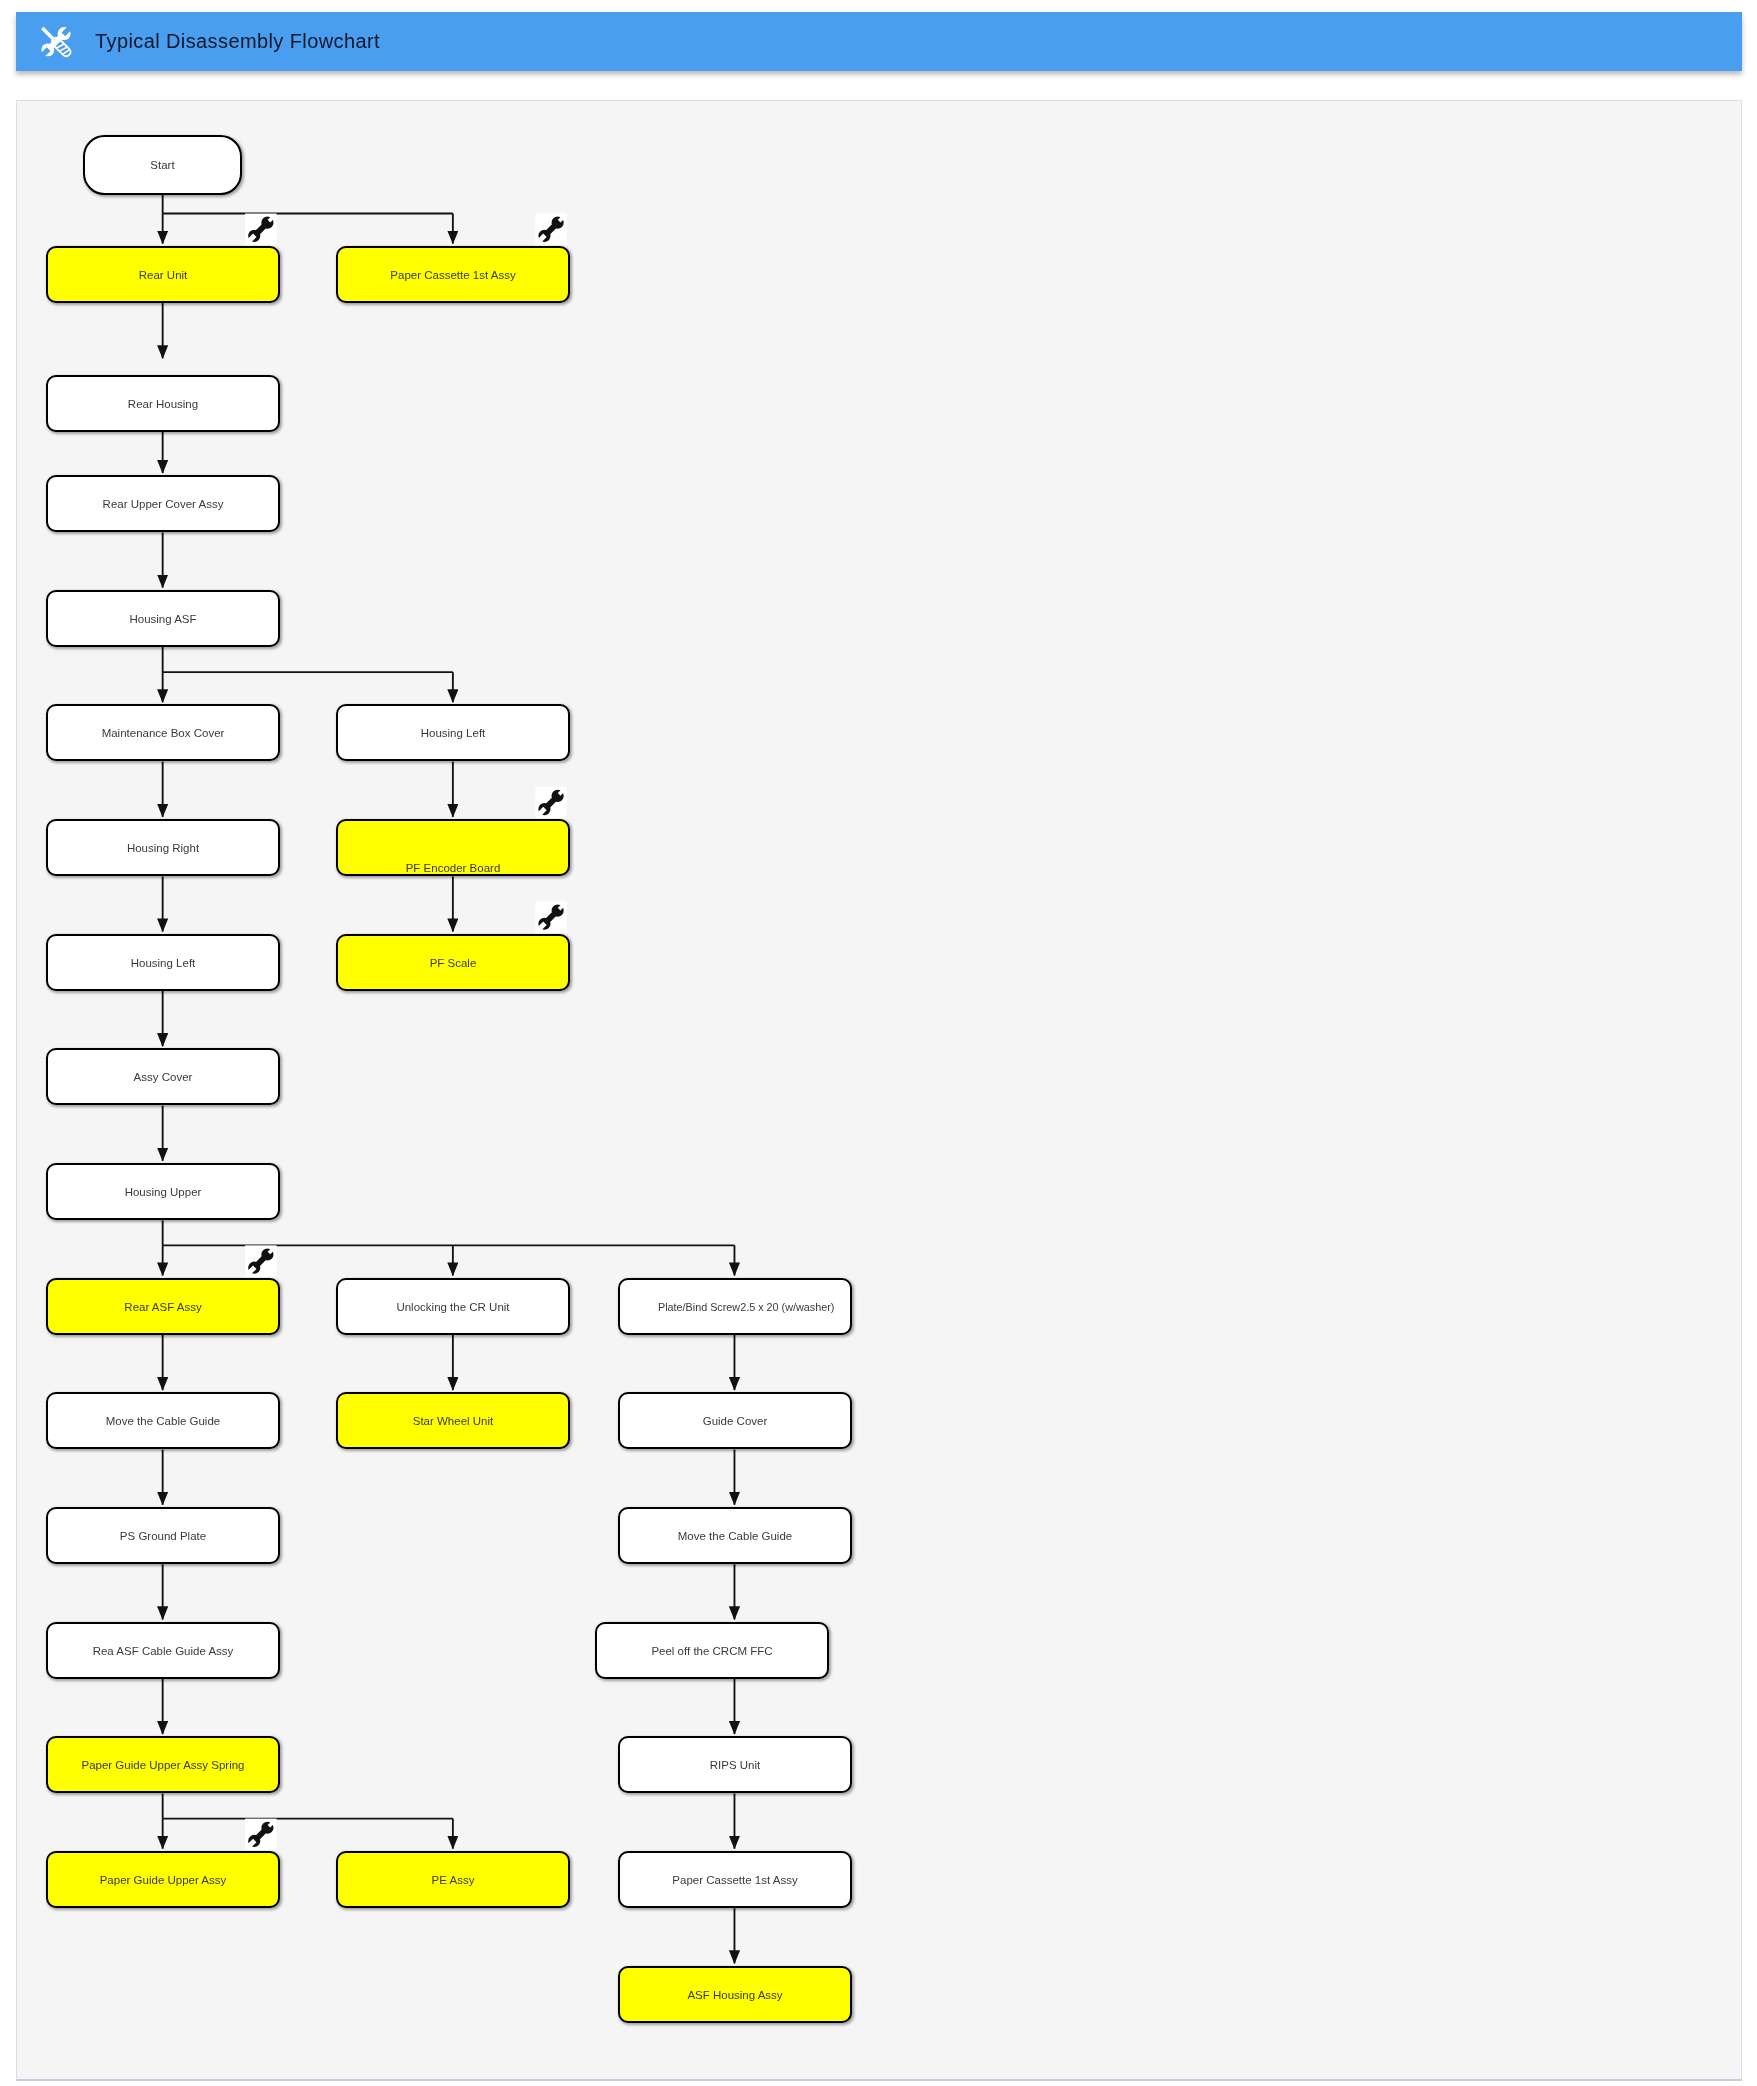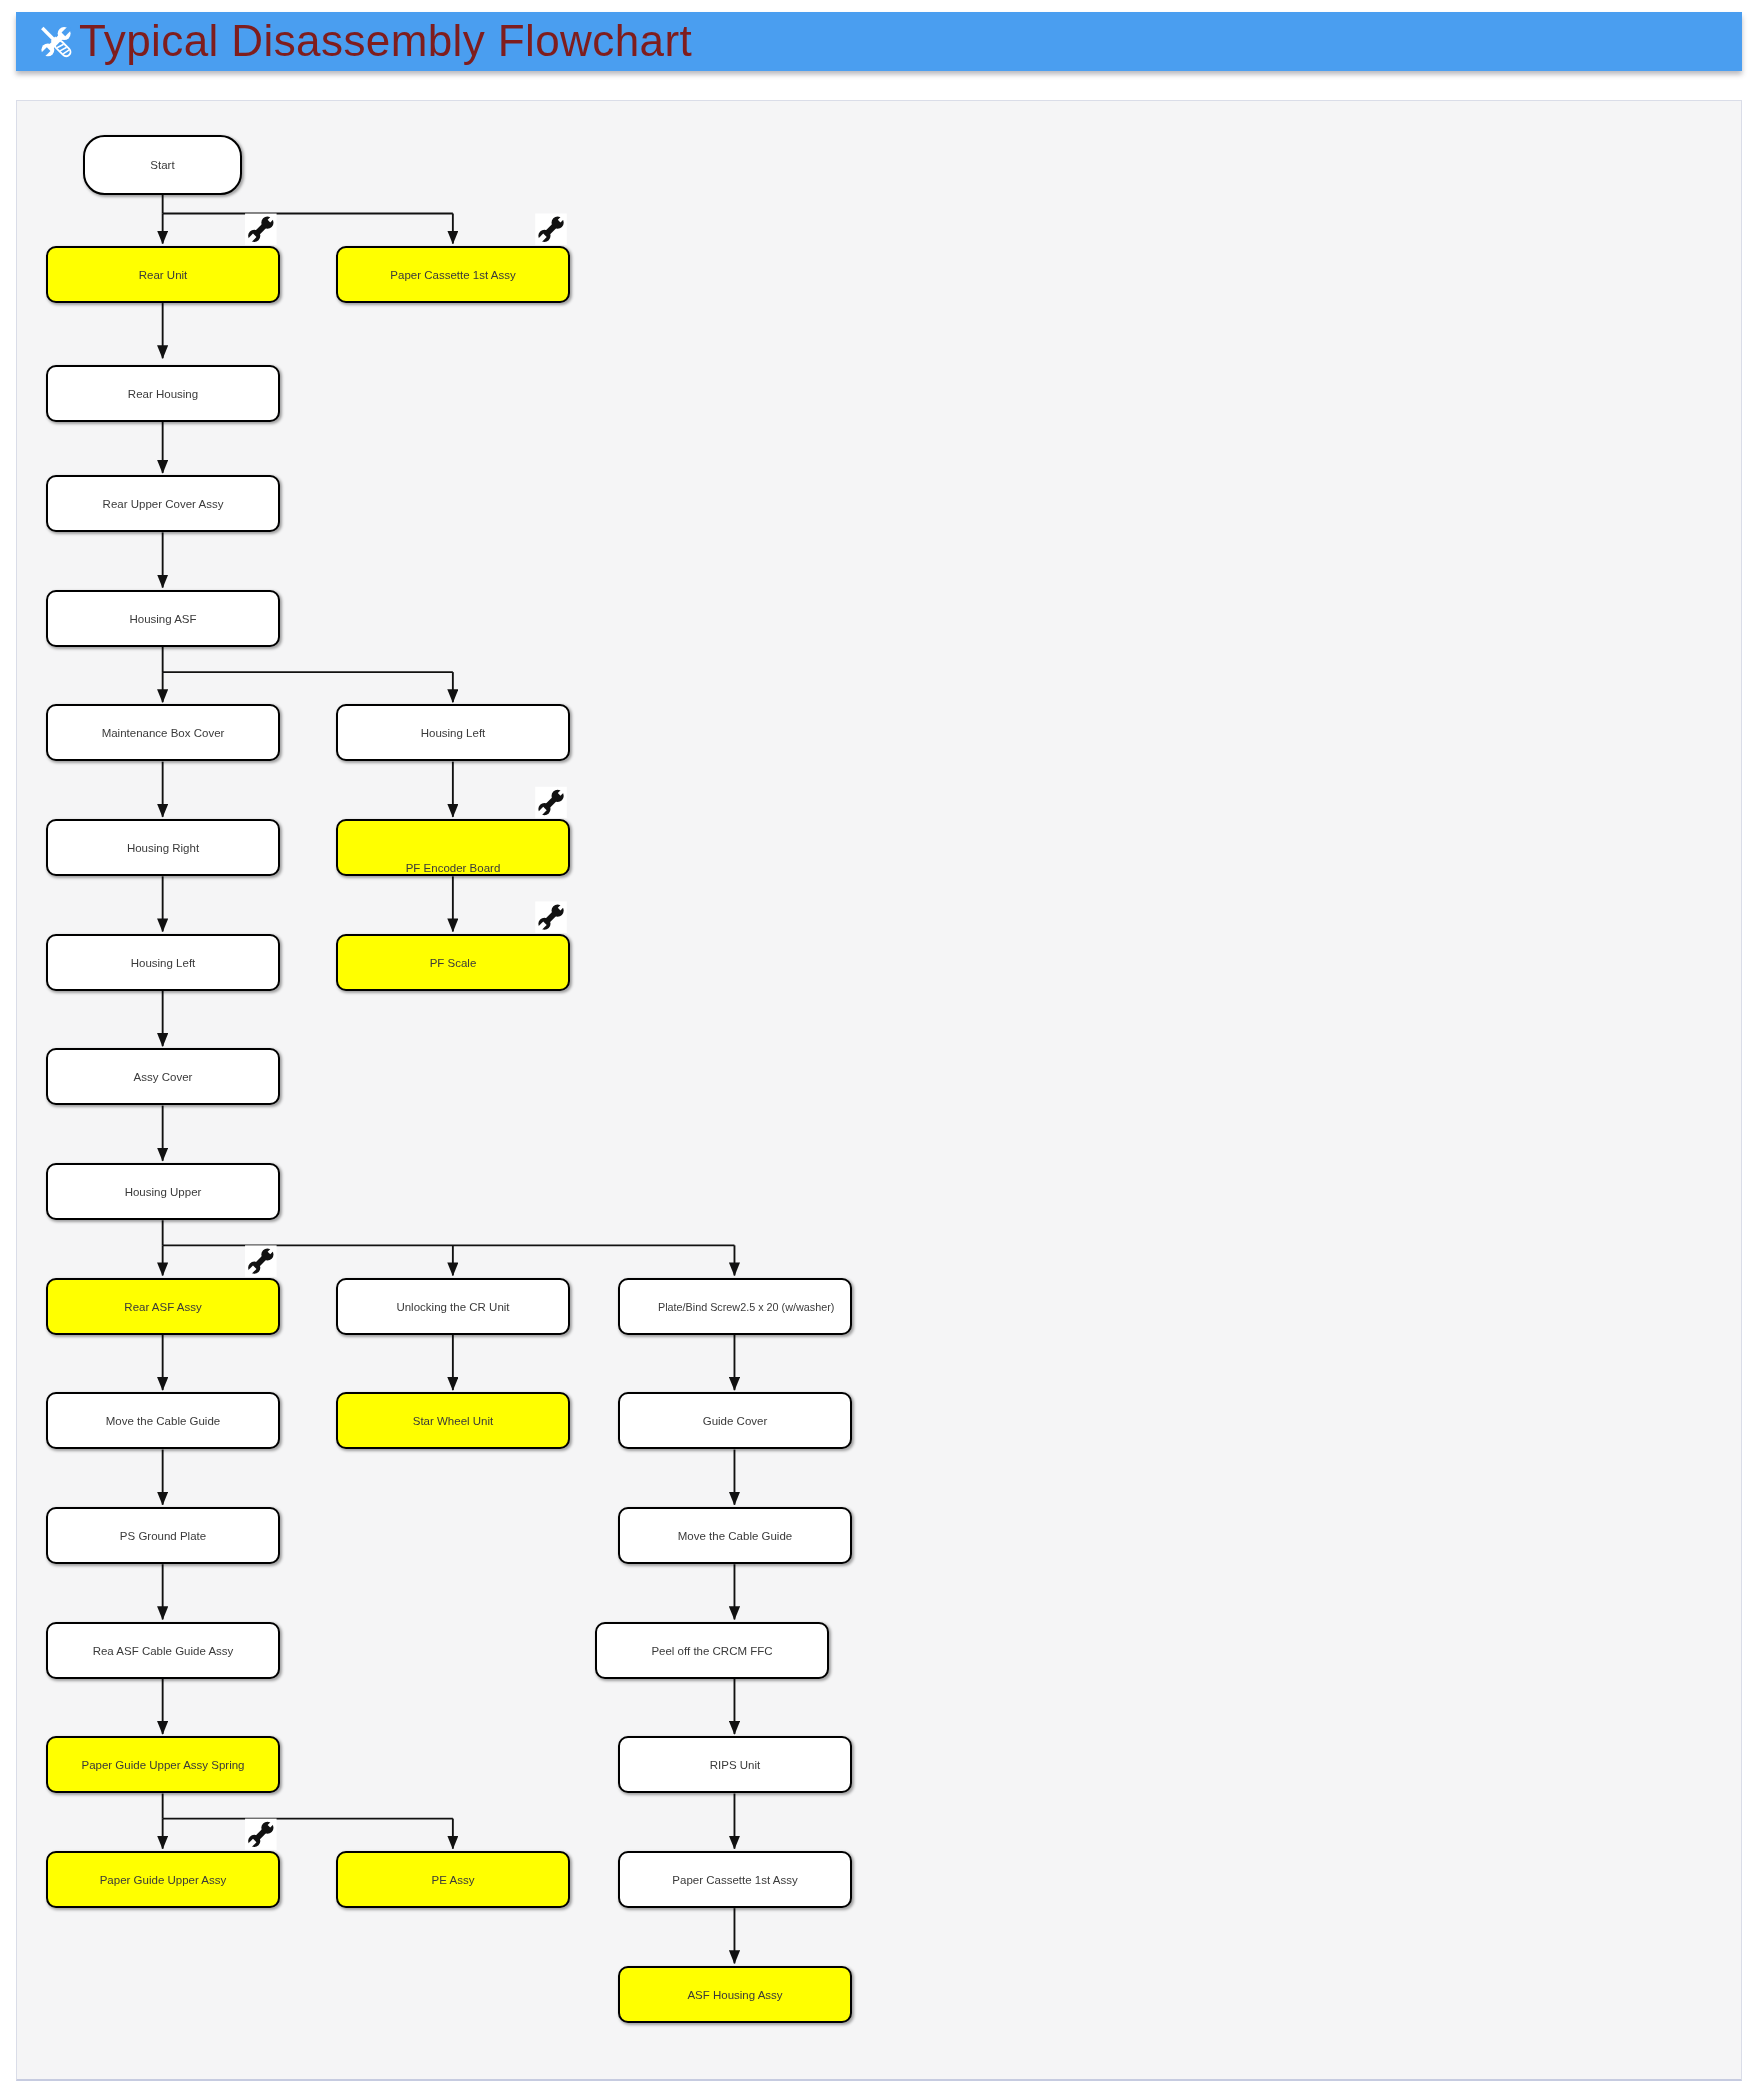--- a/index.html
+++ b/index.html
@@ -11,21 +11,21 @@
     overflow:hidden;
   }
   .app-header{
     position:absolute;left:16px;top:11.5px;width:1726px;height:59px;
     background:#4a9ef0;
     box-shadow:0 3.6px 5px rgba(70,70,85,.38);
     display:flex;align-items:center;
     padding-left:17px;box-sizing:border-box;
   }
   .app-header .title{
-    color:#7f1d1d;font-size:44px;line-height:1;
+    color:#0f172a;font-size:20px;line-height:1;margin-left:16px;
     letter-spacing:0.4px;
   }
   .panel{
     position:absolute;left:16px;top:100px;width:1726px;height:1981px;
     background:#f5f5f6;
     border:1.4px solid #dadde8;
     border-bottom:2.2px solid #c6cbe0;
     box-sizing:border-box;
   }
   .canvas{
@@ -148,21 +148,21 @@
   <div id="node-layer">
       <div class="node stadium" style="left: 66px; top: 34px;">
         <span>Start</span>
       </div>
       <div class="node yellow" style="left: 29px; top: 145px;">
         <span>Rear Unit</span>
       </div>
       <div class="node yellow" style="left: 319px; top: 145px;">
         <span>Paper Cassette 1st Assy</span>
       </div>
-      <div class="node" style="left: 29px; top: 264px;">
+      <div class="node" style="left: 29px; top: 274px;">
         <span>Rear Housing</span>
       </div>
       <div class="node" style="left: 29px; top: 374px;">
         <span>Rear Upper Cover Assy</span>
       </div>
       <div class="node" style="left: 29px; top: 489px;">
         <span>Housing ASF</span>
       </div>
       <div class="node" style="left: 29px; top: 603px;">
         <span>Maintenance Box Cover</span>

